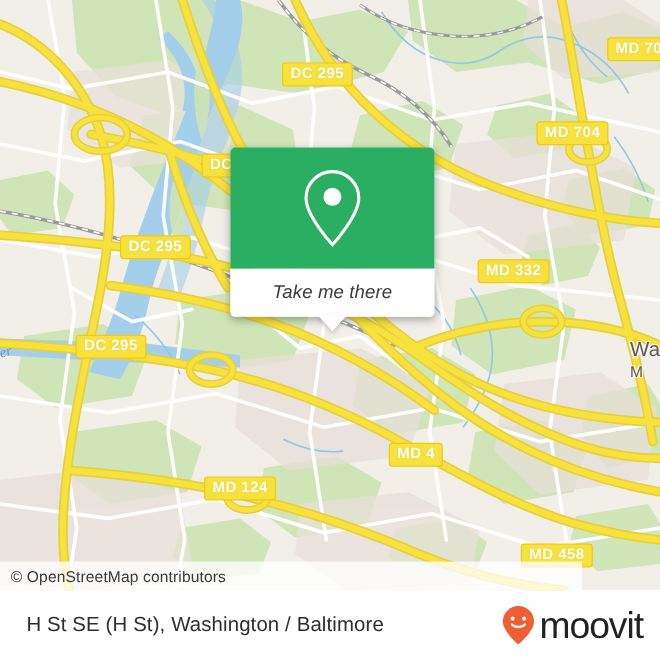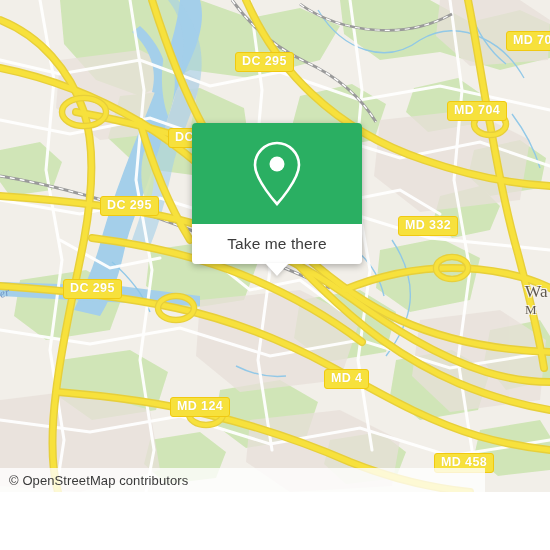--- a/index.html
+++ b/index.html
@@ -45,21 +45,21 @@
     line-height: 17px;
     height: 20px;
     padding: 0 6px;
     white-space: nowrap;
     text-shadow: 0 0 1px rgba(150,120,0,0.25);
   }
 
   .place-label {
     position: absolute;
     color: #60594f;
-    font-family: Liberation Serif, serif;
+    font-family: Liberation Sans, sans-serif;
     font-size: 17px;
     letter-spacing: 0.2px;
     white-space: nowrap;
     text-shadow: 1px 1px 0 #f6f3ee, -1px 1px 0 #f6f3ee, 1px -1px 0 #f6f3ee, -1px -1px 0 #f6f3ee;
   }
   .place-label small { display:block; font-size: 13px; }
 
   .water-label {
     position: absolute;
     color: #7296c4;
@@ -72,20 +72,21 @@
   
   #popup {
     position: absolute;
     left: 192px;
     top: 123px;
     width: 170px;
     border-radius: 4px;
     box-shadow: 0 2px 7px rgba(0,0,0,0.30);
     overflow: visible;
     z-index: 40;
+    font-style: italic;
   }
   #popup-head {
     background: #2aaf62;
     height: 101px;
     border-radius: 4px 4px 0 0;
     display: flex;
     align-items: center;
     justify-content: center;
   }
   #popup-foot {
@@ -338,15 +339,25 @@
         <div id="popup-tail"></div>
       </div>
     </div>
 
     <div id="attribution">
       <span id="attribution-text">© OpenStreetMap contributors</span>
     </div>
   </div>
 
   <div id="footer">
+    <span id="footer-title">H St SE (H St), Washington / Baltimore</span>
+    <div id="brand">
+      <svg width="30" height="34" viewBox="0 0 30 34">
+        <path d="M15 1 C7.8 1 2 6.8 2 14 C2 22.5 15 33 15 33 C15 33 28 22.5 28 14 C28 6.8 22.2 1 15 1 Z" fill="#ef5e34"></path>
+        <circle cx="10.2" cy="11.5" r="1.7" fill="#ffffff"></circle>
+        <circle cx="19.8" cy="11.5" r="1.7" fill="#ffffff"></circle>
+        <path d="M9.6 16.4 C11.4 19.2 18.6 19.2 20.4 16.4" fill="none" stroke="#ffffff" stroke-width="1.9" stroke-linecap="round"></path>
+      </svg>
+      <span id="brand-name">moovit</span>
+    </div>
   </div>
 
 </div>
 
 </body></html>

